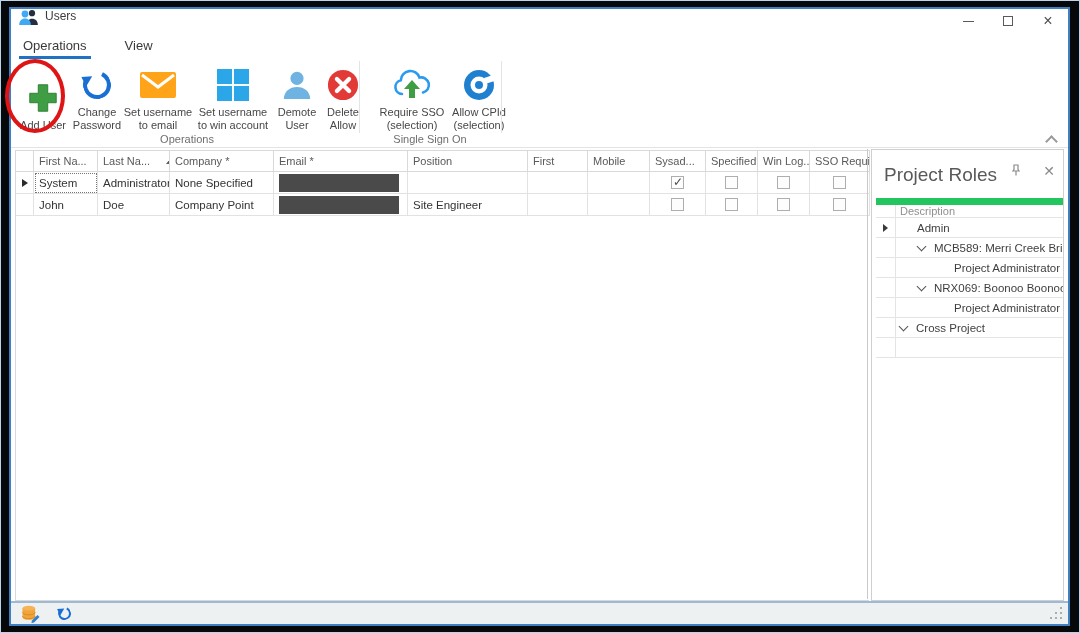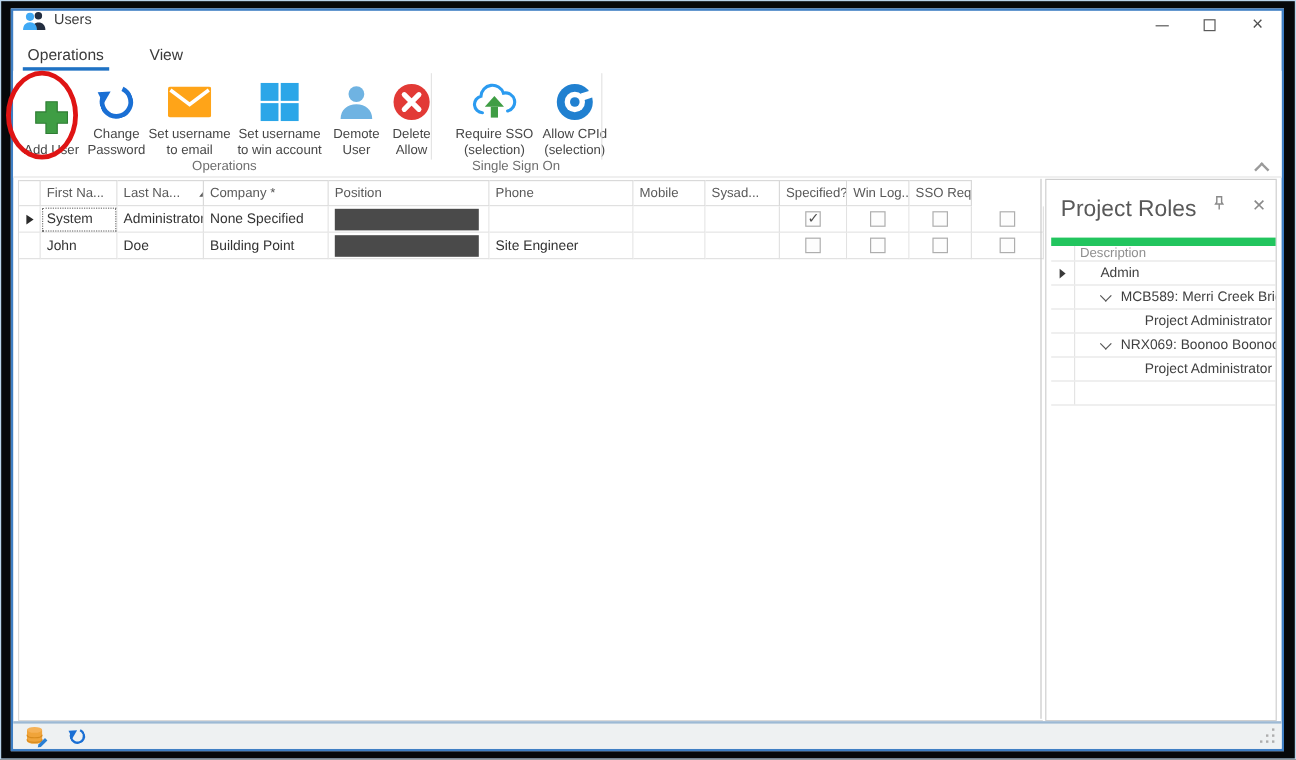--- a/index.html
+++ b/index.html
@@ -230,24 +230,27 @@
             <span class="tri-up"></span>
           </div>
         <div class="g-cell">
             <span>Last Na...</span>
             <span class="tri-up"></span>
           </div>
         <div class="g-cell">
             <span>Company *</span>
           </div>
         <div class="g-cell">
+            <span>Email *</span>
+          </div>
+        <div class="g-cell">
             <span>Position</span>
           </div>
         <div class="g-cell">
-            <span>Phone</span>
+            <span>First</span>
           </div>
         <div class="g-cell">
             <span>Mobile</span>
           </div>
         <div class="g-cell">
             <span>Sysad...</span>
             <span class="tri-down"></span>
           </div>
         <div class="g-cell">
             <span>Specified?</span>
@@ -284,21 +287,21 @@
           </div>
         <div class="g-cell c-center">
             <span class="cb"></span>
           </div>
       </div>
 
       <div class="g-row">
         <div class="g-cell c-center"></div>
         <div class="g-cell">John</div>
         <div class="g-cell">Doe</div>
-        <div class="g-cell">Building Point</div>
+        <div class="g-cell">Company Point</div>
         <div class="g-cell">
             <span class="redact redacted"></span>
           </div>
         <div class="g-cell">Site Engineer</div>
         <div class="g-cell"></div>
         <div class="g-cell"></div>
         <div class="g-cell c-center">
             <span class="cb"></span>
           </div>
         <div class="g-cell c-center">
@@ -356,20 +359,27 @@
           <div class="t-ind"></div>
           <div class="t-body" style="padding-left:22px">
               <span class="chev-down"></span>
               <span>NRX069: Boonoo Boonoo Br...</span>
             </div>
         </div>
         <div class="t-row">
           <div class="t-ind"></div>
           <div class="t-body" style="padding-left:58px">
               <span>Project Administrator</span>
+            </div>
+        </div>
+        <div class="t-row">
+          <div class="t-ind"></div>
+          <div class="t-body" style="padding-left:4px">
+              <span class="chev-down"></span>
+              <span>Cross Project</span>
             </div>
         </div>
         <div class="t-row">
           <div class="t-ind"></div>
         </div>
       </div>
     </div>
 
     <div class="statusbar">
       <span class="sb-icon">

